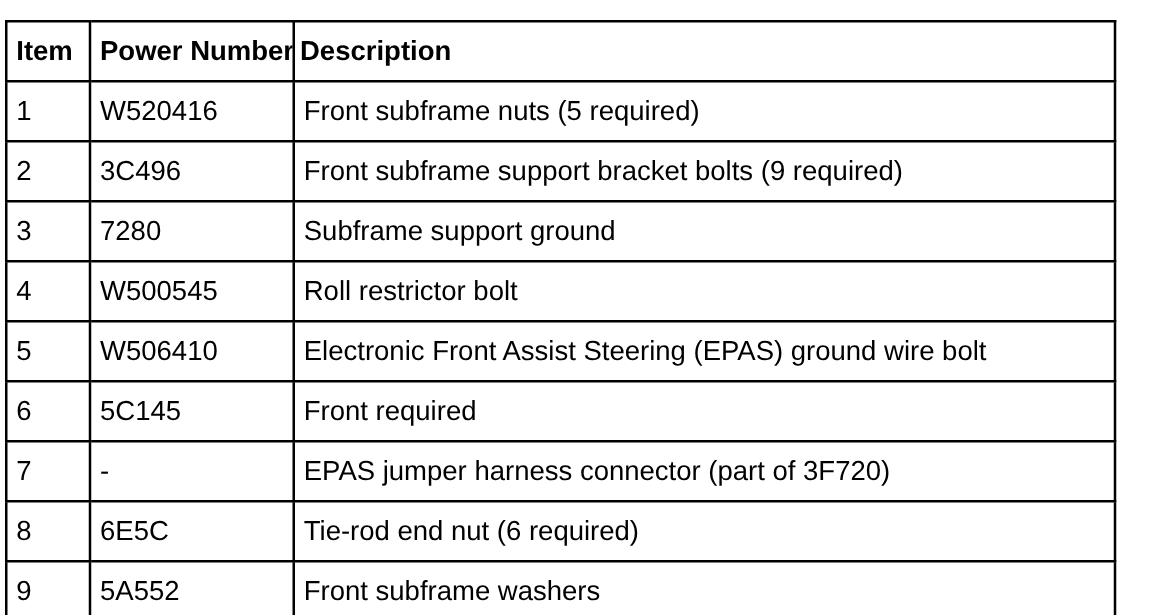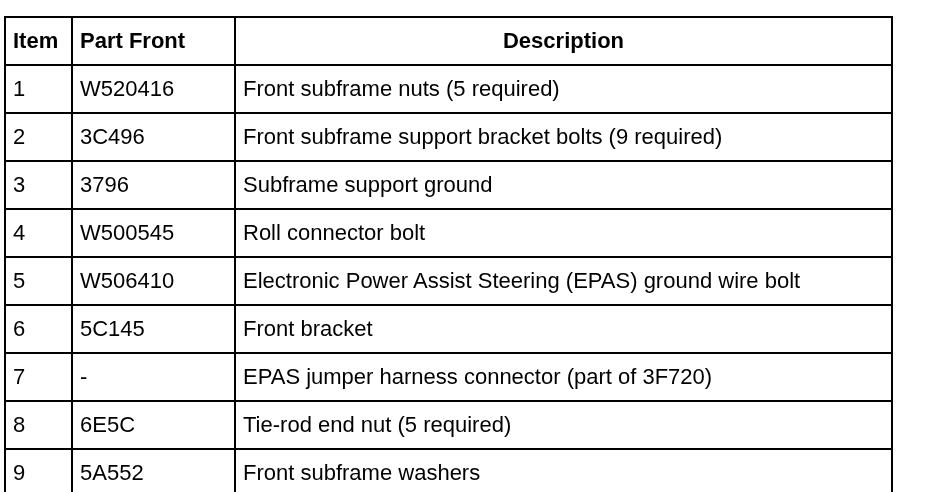--- a/index.html
+++ b/index.html
@@ -35,80 +35,80 @@
     vertical-align: middle;
     text-align: left;
     white-space: nowrap;
     overflow: hidden;
     font-weight: normal;
   }
   table.parts th {
     font-weight: bold;
   }
   table.parts th.desc {
-    text-align: center;
+    text-align: left;
     padding-left: 4px;
   }
 </style>
 </head>
 <body>
 
 <table class="parts">
   <colgroup>
     <col class="c-item">
     <col class="c-part">
     <col class="c-desc">
   </colgroup>
   <thead>
     <tr>
       <th>Item</th>
-      <th>Part Front</th>
+      <th>Power Number</th>
       <th class="desc">Description</th>
     </tr>
   </thead>
   <tbody>
     <tr>
       <td>1</td>
       <td>W520416</td>
       <td>Front subframe nuts (5 required)</td>
     </tr>
     <tr>
       <td>2</td>
       <td>3C496</td>
       <td>Front subframe support bracket bolts (9 required)</td>
     </tr>
     <tr>
       <td>3</td>
-      <td>3796</td>
+      <td>7280</td>
       <td>Subframe support ground</td>
     </tr>
     <tr>
       <td>4</td>
       <td>W500545</td>
-      <td>Roll connector bolt</td>
+      <td>Roll restrictor bolt</td>
     </tr>
     <tr>
       <td>5</td>
       <td>W506410</td>
-      <td>Electronic Power Assist Steering (EPAS) ground wire bolt</td>
+      <td>Electronic Front Assist Steering (EPAS) ground wire bolt</td>
     </tr>
     <tr>
       <td>6</td>
       <td>5C145</td>
-      <td>Front bracket</td>
+      <td>Front required</td>
     </tr>
     <tr>
       <td>7</td>
       <td>-</td>
       <td>EPAS jumper harness connector (part of 3F720)</td>
     </tr>
     <tr>
       <td>8</td>
       <td>6E5C</td>
-      <td>Tie-rod end nut (5 required)</td>
+      <td>Tie-rod end nut (6 required)</td>
     </tr>
     <tr>
       <td>9</td>
       <td>5A552</td>
       <td>Front subframe washers</td>
     </tr>
   </tbody>
 </table>
 
 </body></html>

